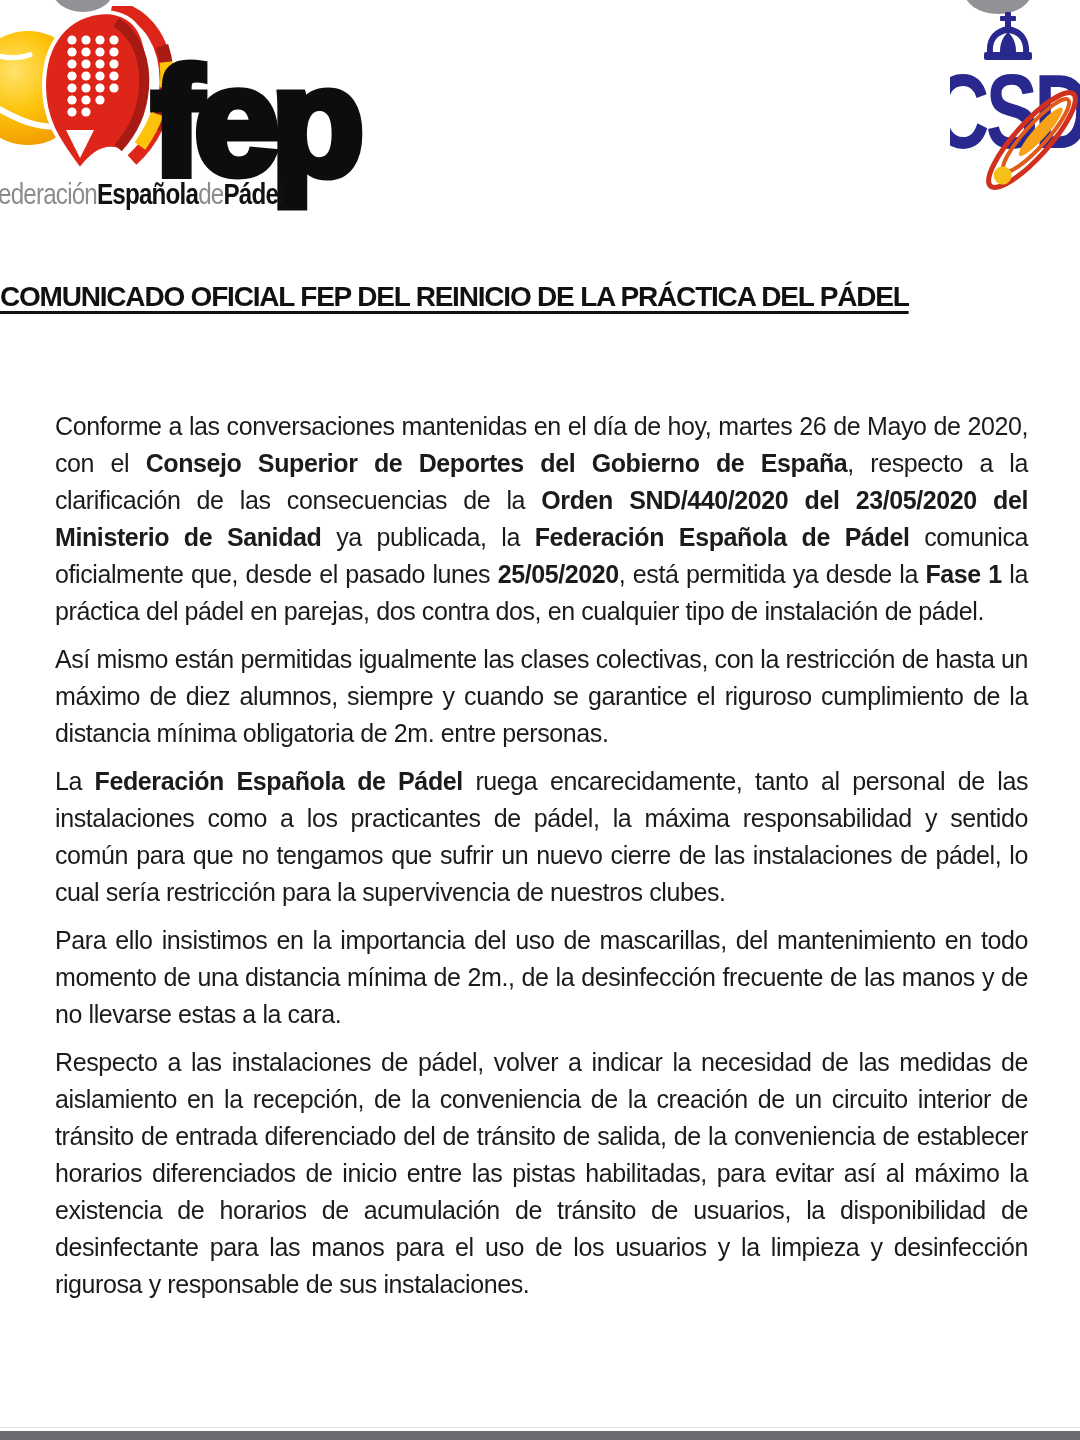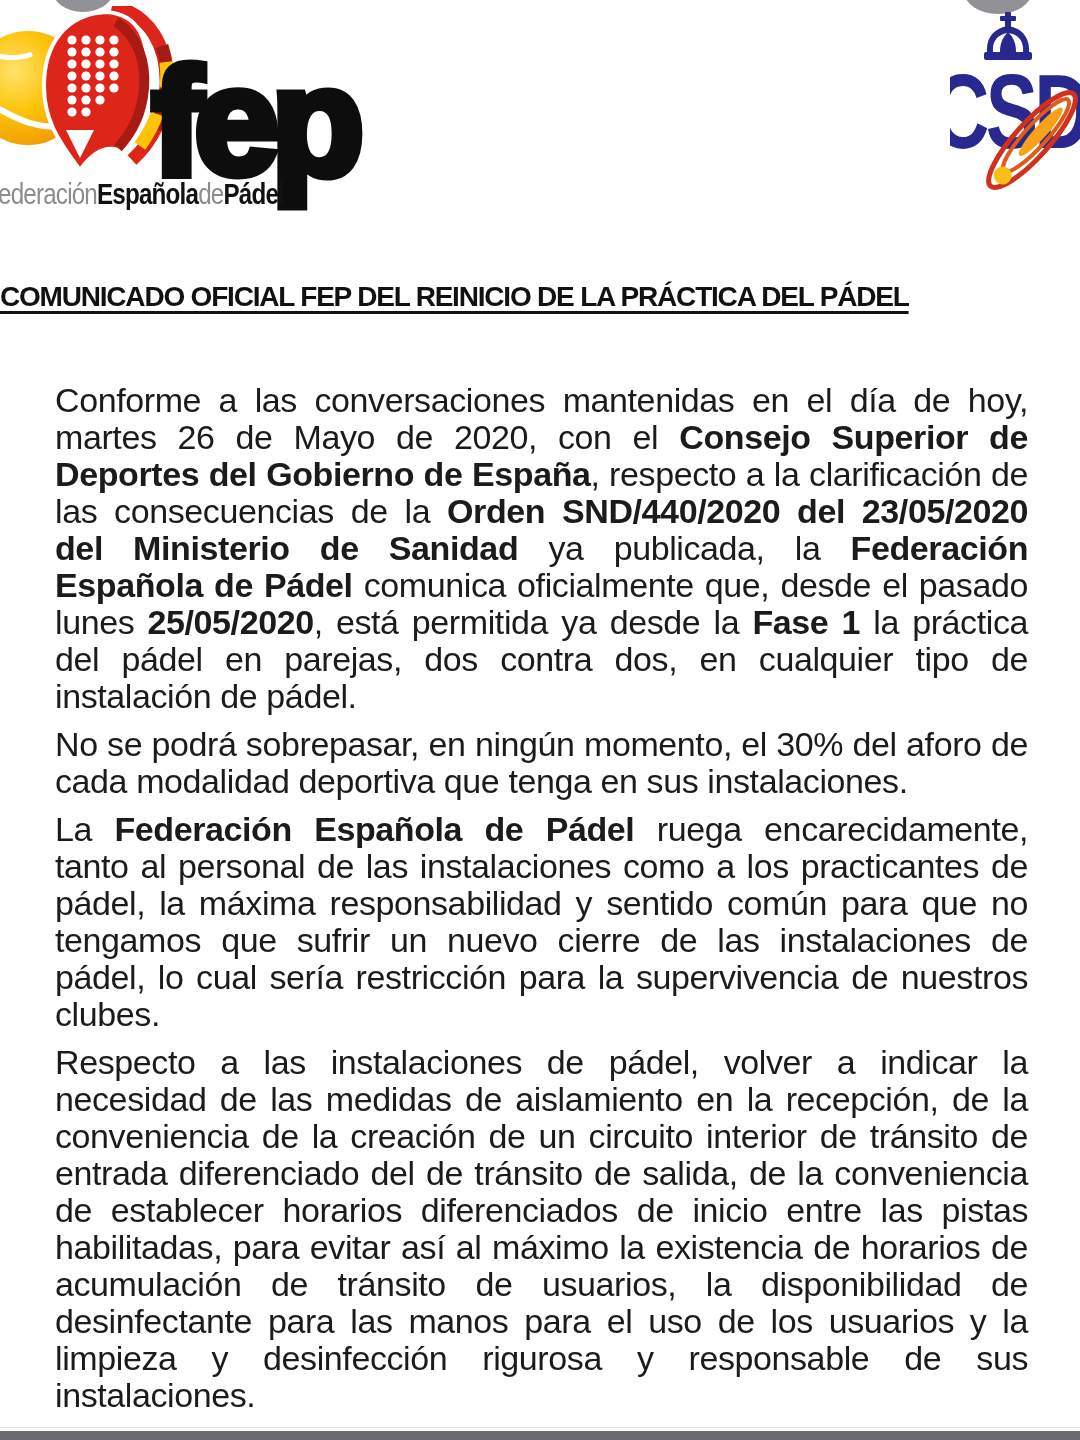--- a/index.html
+++ b/index.html
@@ -24,23 +24,23 @@
     position:absolute;left:0;top:281px;width:100%;
     margin:0;text-align:left;
     font-size:28px;font-weight:bold;letter-spacing:-1.2px;
     color:#111111;white-space:nowrap;
     text-decoration:underline;
     text-decoration-thickness:3px;
     text-underline-offset:5px;
   }
 
   .doc-body{
-    position:absolute;left:55px;right:52px;top:382px;
+    position:absolute;left:55px;right:52px;top:408px;
     color:#1b1b1b;
-    font-size:34px;line-height:37px;letter-spacing:-0.4px;
+    font-size:25px;line-height:37px;letter-spacing:-0.4px;
     text-align:justify;
   }
   .doc-body p{margin:0 0 11px 0;}
   .doc-body .b{font-weight:bold;}
 
   .page-edge-line{position:absolute;left:0;right:0;bottom:12px;height:1px;background:#e4e4e7;}
   .bottom-bar{position:absolute;left:0;right:0;bottom:0;height:9px;background:#6b6b70;}
 </style>
 </head>
 <body>
@@ -134,20 +134,21 @@
         <ellipse cx="94" cy="141" rx="32" ry="6.5" fill="#f7a219"></ellipse>
         <circle cx="36" cy="142" r="9" fill="#f7c019"></circle>
       </g>
     </svg>
   </div>
 
   <h1 class="title">COMUNICADO OFICIAL FEP DEL REINICIO DE LA PRÁCTICA DEL PÁDEL</h1>
 
   <div class="doc-body">
       <p><span>Conforme a las conversaciones mantenidas en el día de hoy, martes 26 de Mayo de 2020, con el </span><span class="b">Consejo Superior de Deportes del Gobierno de España</span><span>, respecto a la clarificación de las consecuencias de la </span><span class="b">Orden SND/440/2020 del 23/05/2020 del Ministerio de Sanidad</span><span> ya publicada, la </span><span class="b">Federación Española de Pádel</span><span> comunica oficialmente que, desde el pasado lunes </span><span class="b">25/05/2020</span><span>, está permitida ya desde la </span><span class="b">Fase 1</span><span> la práctica del pádel en parejas, dos contra dos, en cualquier tipo de instalación de pádel.</span></p>
-      <p><span>No se podrá sobrepasar, en ningún momento, el 30% del aforo de cada modalidad deportiva que tenga en sus instalaciones.</span></p>
+      <p><span>Así mismo están permitidas igualmente las clases colectivas, con la restricción de hasta un máximo de diez alumnos, siempre y cuando se garantice el riguroso cumplimiento de la distancia mínima obligatoria de 2m. entre personas.</span></p>
       <p><span>La </span><span class="b">Federación Española de Pádel</span><span> ruega encarecidamente, tanto al personal de las instalaciones como a los practicantes de pádel, la máxima responsabilidad y sentido común para que no tengamos que sufrir un nuevo cierre de las instalaciones de pádel, lo cual sería restricción para la supervivencia de nuestros clubes.</span></p>
+      <p><span>Para ello insistimos en la importancia del uso de mascarillas, del mantenimiento en todo momento de una distancia mínima de 2m., de la desinfección frecuente de las manos y de no llevarse estas a la cara.</span></p>
       <p><span>Respecto a las instalaciones de pádel, volver a indicar la necesidad de las medidas de aislamiento en la recepción, de la conveniencia de la creación de un circuito interior de tránsito de entrada diferenciado del de tránsito de salida, de la conveniencia de establecer horarios diferenciados de inicio entre las pistas habilitadas, para evitar así al máximo la existencia de horarios de acumulación de tránsito de usuarios, la disponibilidad de desinfectante para las manos para el uso de los usuarios y la limpieza y desinfección rigurosa y responsable de sus instalaciones.</span></p>
     </div>
 
   <div class="page-edge-line"></div>
   <div class="bottom-bar"></div>
 </div>
 
 </body></html>

